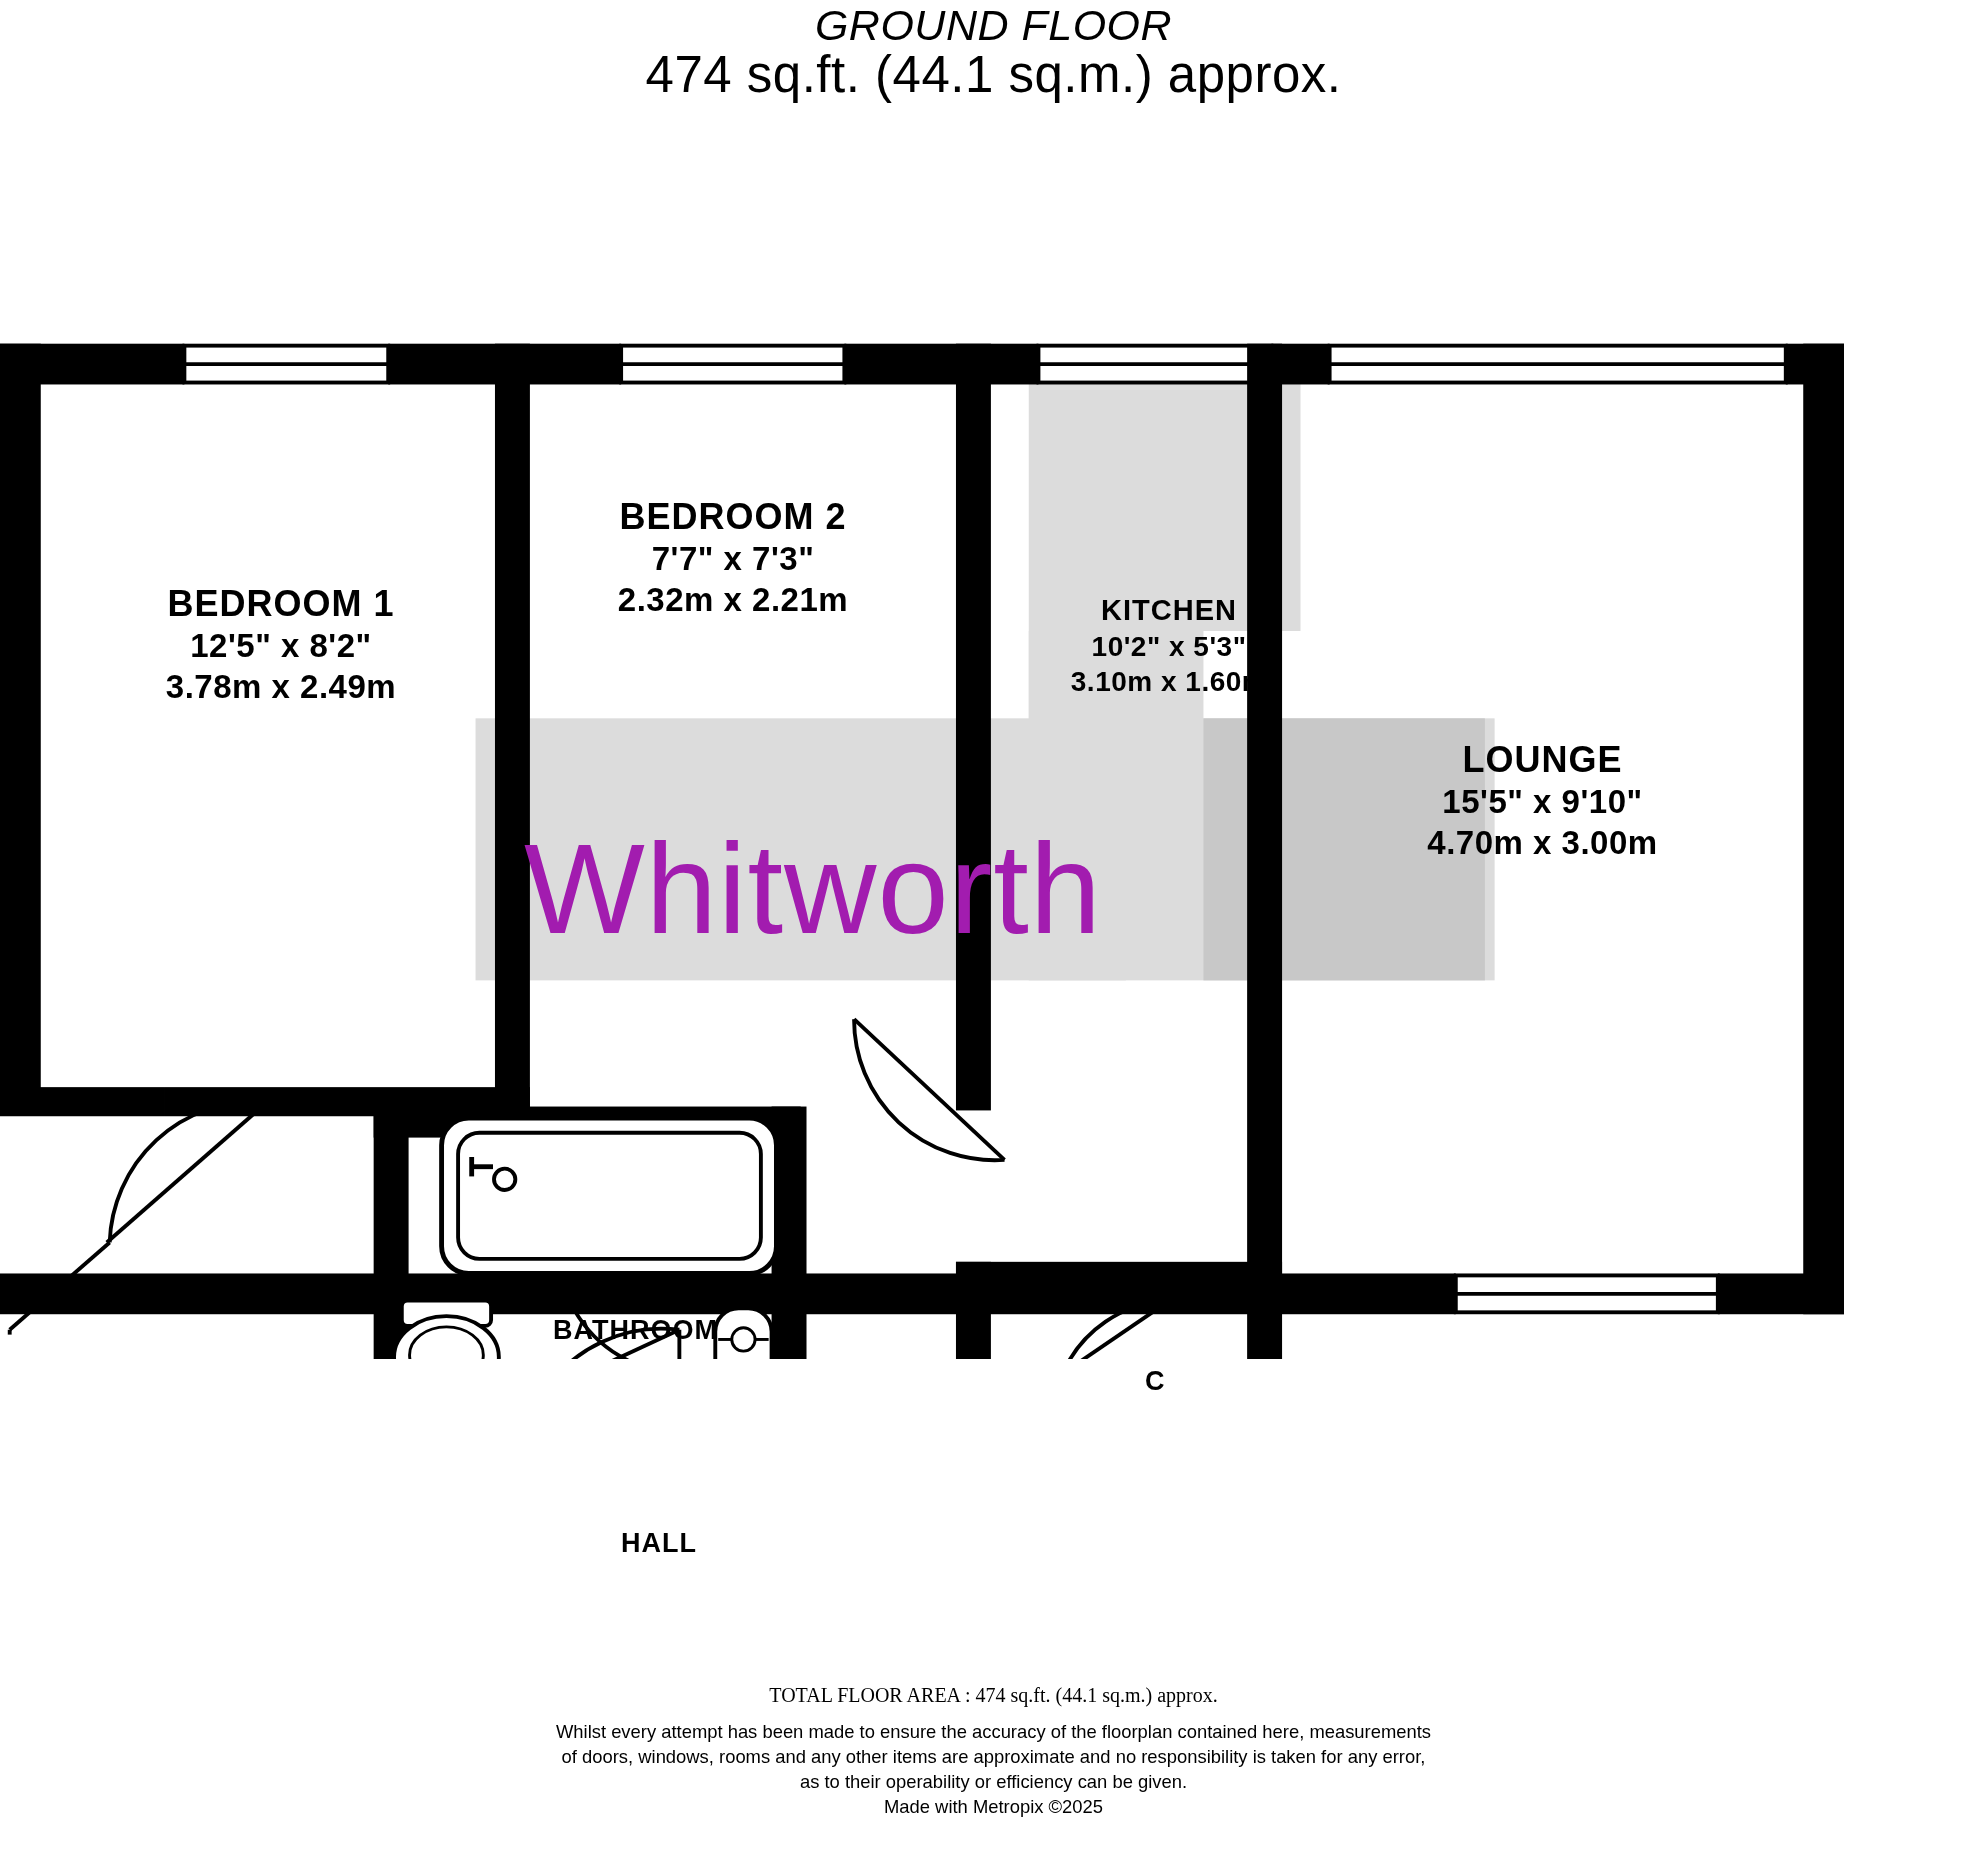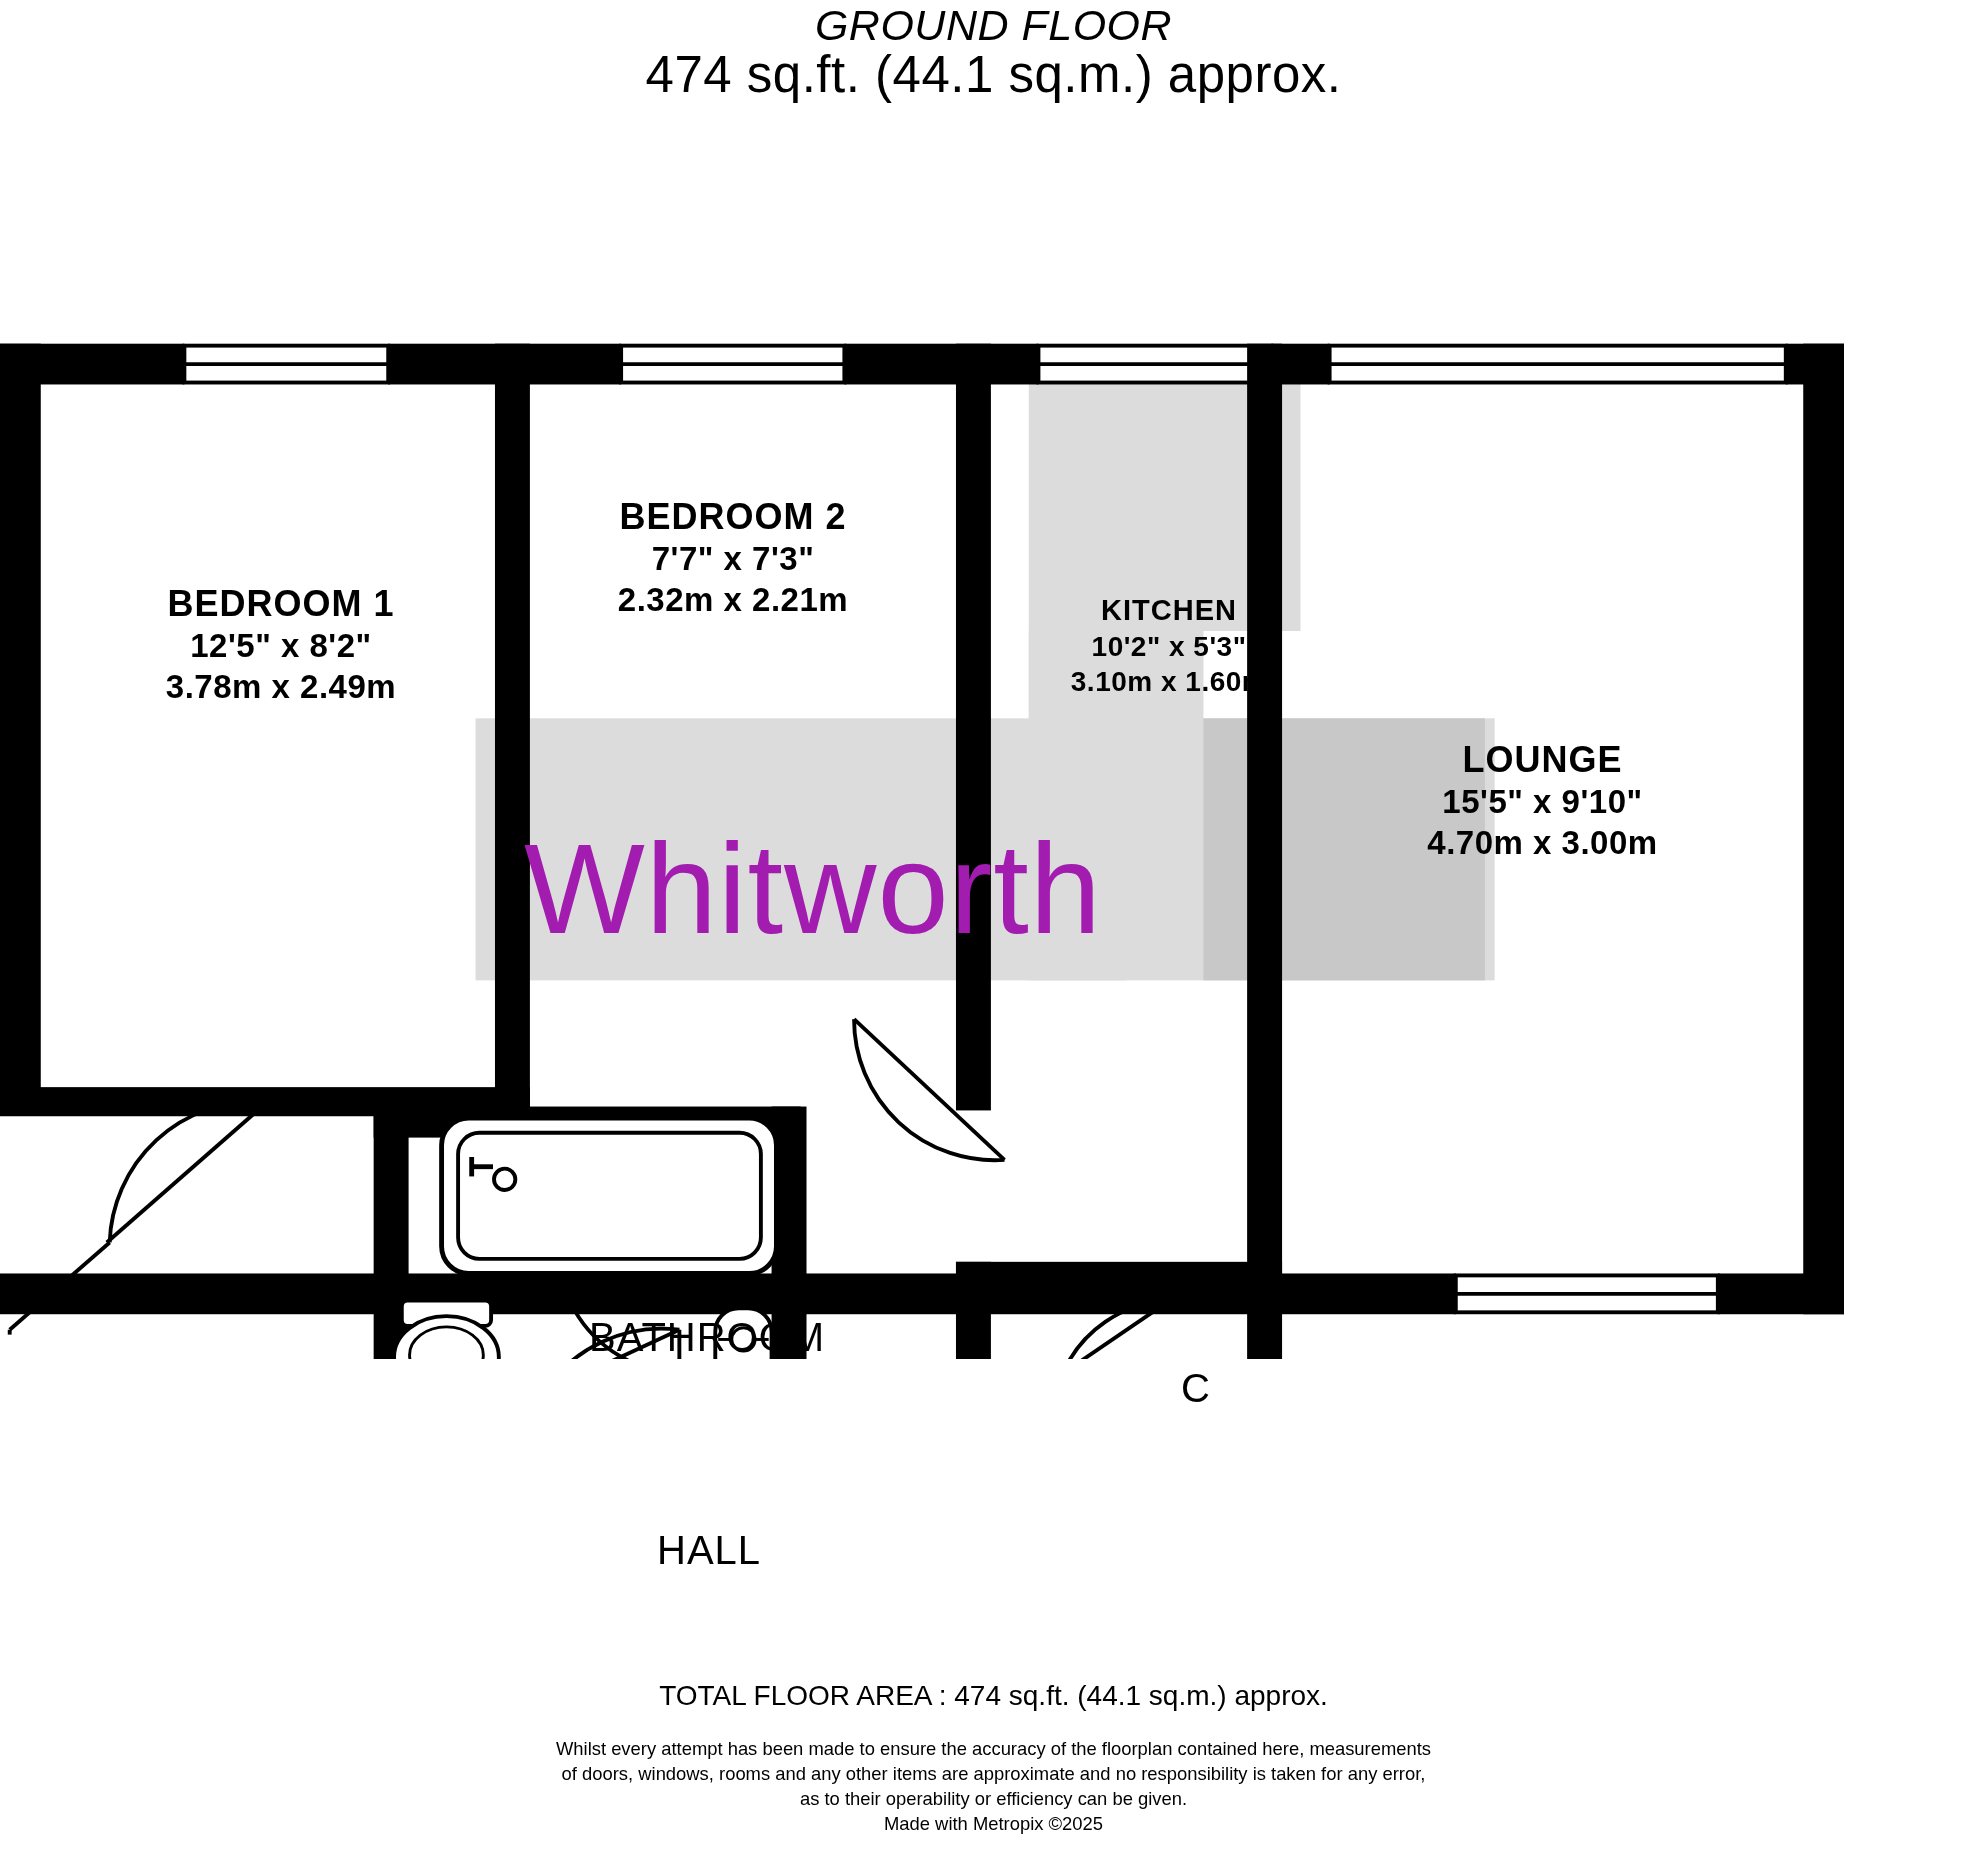--- a/index.html
+++ b/index.html
@@ -63,25 +63,24 @@
     font-size: 33px;
     font-weight: bold;
     line-height: 41px;
     letter-spacing: 0.5px;
   }
   .room-label.small .name { font-size: 29px; line-height: 37px; }
   .room-label.small .dim  { font-size: 28px; line-height: 35px; }
 
   .plain-label {
     position: absolute;
-    font-size: 40px;
-    font-weight: normal;
+    font-size: 27px;
+    font-weight: bold;
     letter-spacing: 1px;
     white-space: nowrap;
-    margin-left: 36px;
   }
 
   
   #watermark {
     position: absolute;
     left: 524px;
     top: 815px;
     font-size: 128px;
     color: #a21caf;
     font-weight: normal;
@@ -92,23 +91,24 @@
 
   
   #footer {
     position: absolute;
     left: 0;
     top: 1679px;
     width: 1987px;
     text-align: center;
   }
   #footer .total {
-    font-size: 28px;
+    font-size: 20px;
     line-height: 33px;
-    margin-bottom: 24px;
+    margin-bottom: 7px;
+    font-family: Liberation Serif, serif;
   }
   #footer .disclaimer {
     font-size: 18.4px;
     line-height: 25px;
   }
   #footer .made {
     font-size: 18.4px;
     line-height: 25px;
   }
 </style>

